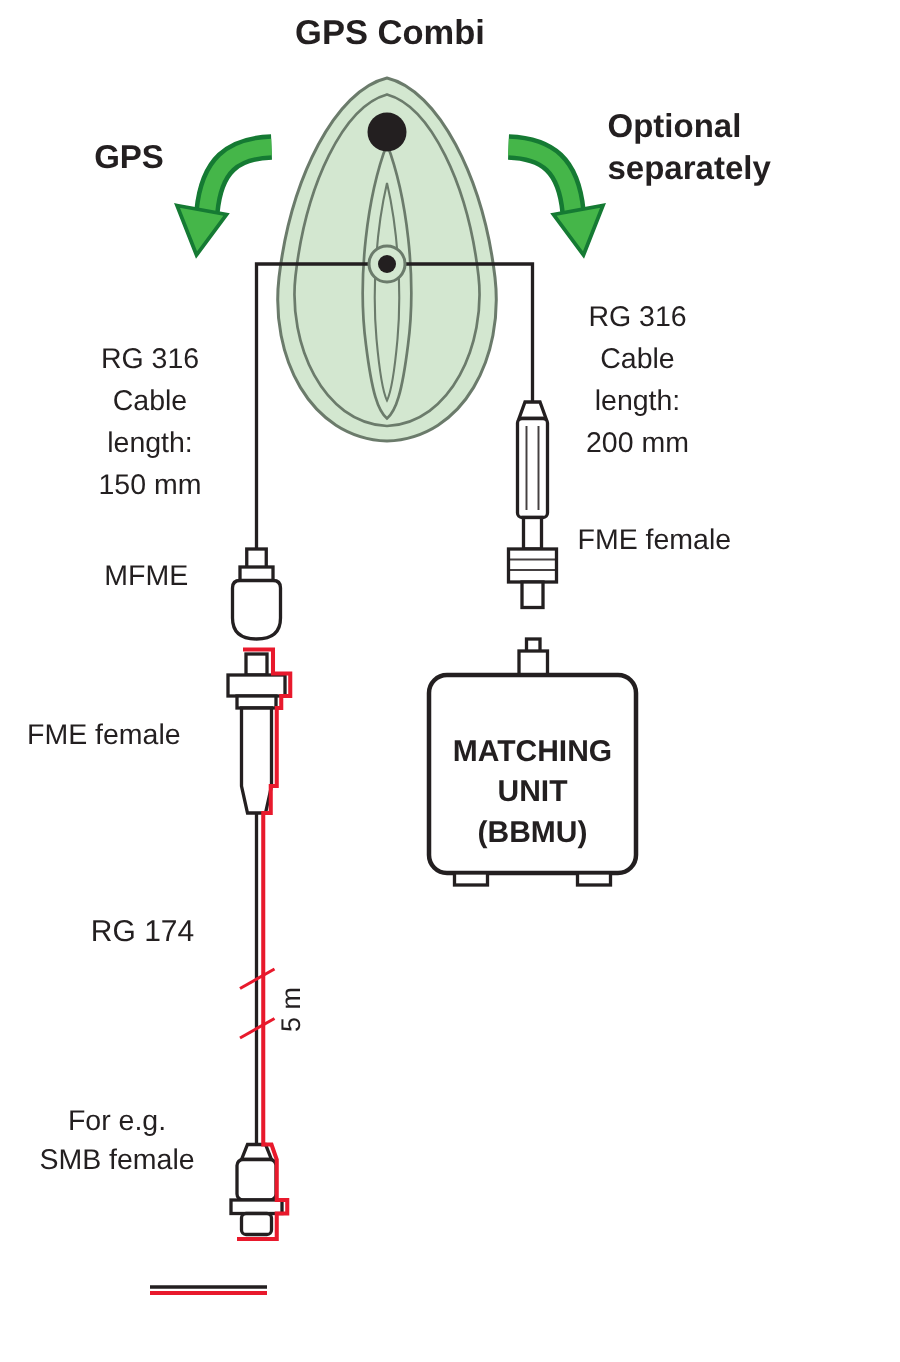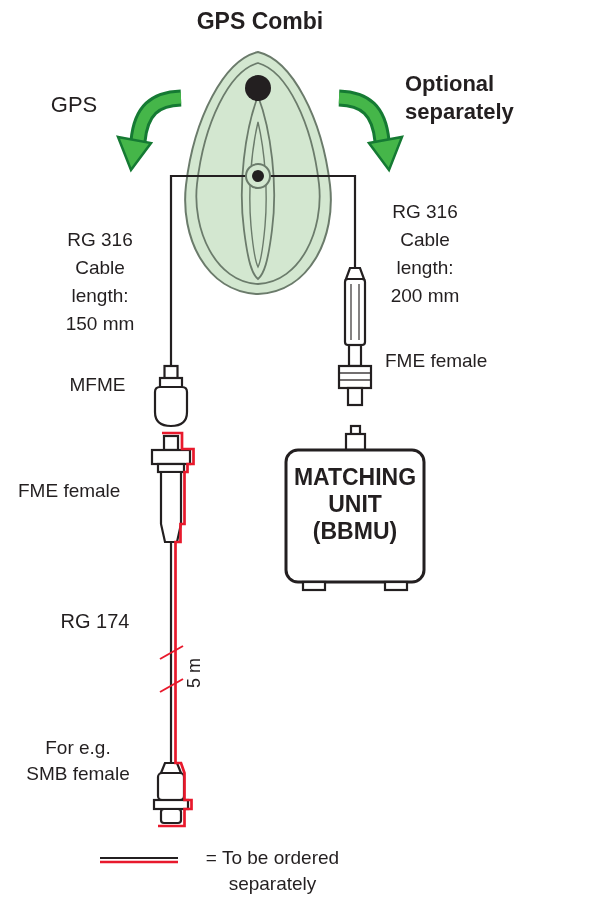--- a/index.html
+++ b/index.html
@@ -25,31 +25,31 @@
   .ant-line.thin { stroke-width: 1.4; }
   .redline  { fill: none; stroke: var(--red, #e8192c); stroke-width: 2.7; }
   .redline.thin { stroke-width: 2; }
   .arrow-shaft-outline { fill: none; stroke: var(--arrow-outline, #157a33); stroke-width: 17; }
   .arrow-shaft { fill: none; stroke: var(--arrow-green, #45b649); stroke-width: 11; }
   .arrow-head  { fill: var(--arrow-green, #45b649); stroke: var(--arrow-outline, #157a33); stroke-width: 2.5; }
 
   
   .label { position: absolute; white-space: pre-line; }
   .title   { left: 130px; top: 8px;  width: 260px; text-align: center; font-size: 23px; font-weight: bold; }
-  .gps     { left: 34px;  top: 92px; width: 80px;  text-align: center; font-size: 22px; font-weight: normal; }
+  .gps     { left: 46px;  top: 92px; width: 80px;  text-align: center; font-size: 22px; font-weight: bold; }
   .optional{ left: 405px; top: 70px; width: 190px; text-align: left;  font-size: 22px; font-weight: bold; line-height: 28px; }
   .spec-left { left: 40px;  top: 226px; width: 120px; text-align: center; font-size: 19px; line-height: 28px; }
   .mfme      { left: 50px;  top: 374px; width: 95px;  text-align: center;  font-size: 19px; }
   .fme-left  { left: 18px;  top: 480px; width: 120px; text-align: left;   font-size: 19px; }
   .rg174     { left: 55px;  top: 610px; width: 80px;  text-align: center; font-size: 20px; }
   .len5m     { left: 184px; top: 688px; transform: rotate(-90deg); transform-origin: 0 0; font-size: 18px; }
   .smb       { left: 12px;  top: 735px; width: 132px; text-align: center; font-size: 19px; line-height: 26px; }
   .spec-right{ left: 365px; top: 198px; width: 120px; text-align: center; font-size: 19px; line-height: 28px; }
   .fme-right { left: 385px; top: 350px; width: 130px; text-align: left;   font-size: 19px; }
-  .unit-label{ left: 286px; top: 464px; width: 138px; text-align: center; font-size: 23px; line-height: 27px; font-weight: 600; }
+  .unit-label{ left: 286px; top: 488px; width: 138px; text-align: center; font-size: 20px; line-height: 27px; font-weight: 600; }
   .legend-text{ left: 180px; top: 845px; width: 185px; text-align: center; font-size: 19px; line-height: 26px; }
 </style>
 </head>
 <body>
 
 <div class="stage">
 
   <svg class="canvas" width="600" height="908" viewBox="0 0 600 908">
 
     <g>
@@ -142,15 +142,13 @@
   <div class="label smb">For e.g.
 SMB female</div>
   <div class="label spec-right">RG 316
 Cable
 length:
 200 mm</div>
   <div class="label fme-right">FME female</div>
   <div class="label unit-label">MATCHING
 UNIT
 (BBMU)</div>
-  <div class="label legend-text">= To be ordered
-separately</div>
 </div>
 
 </body></html>

